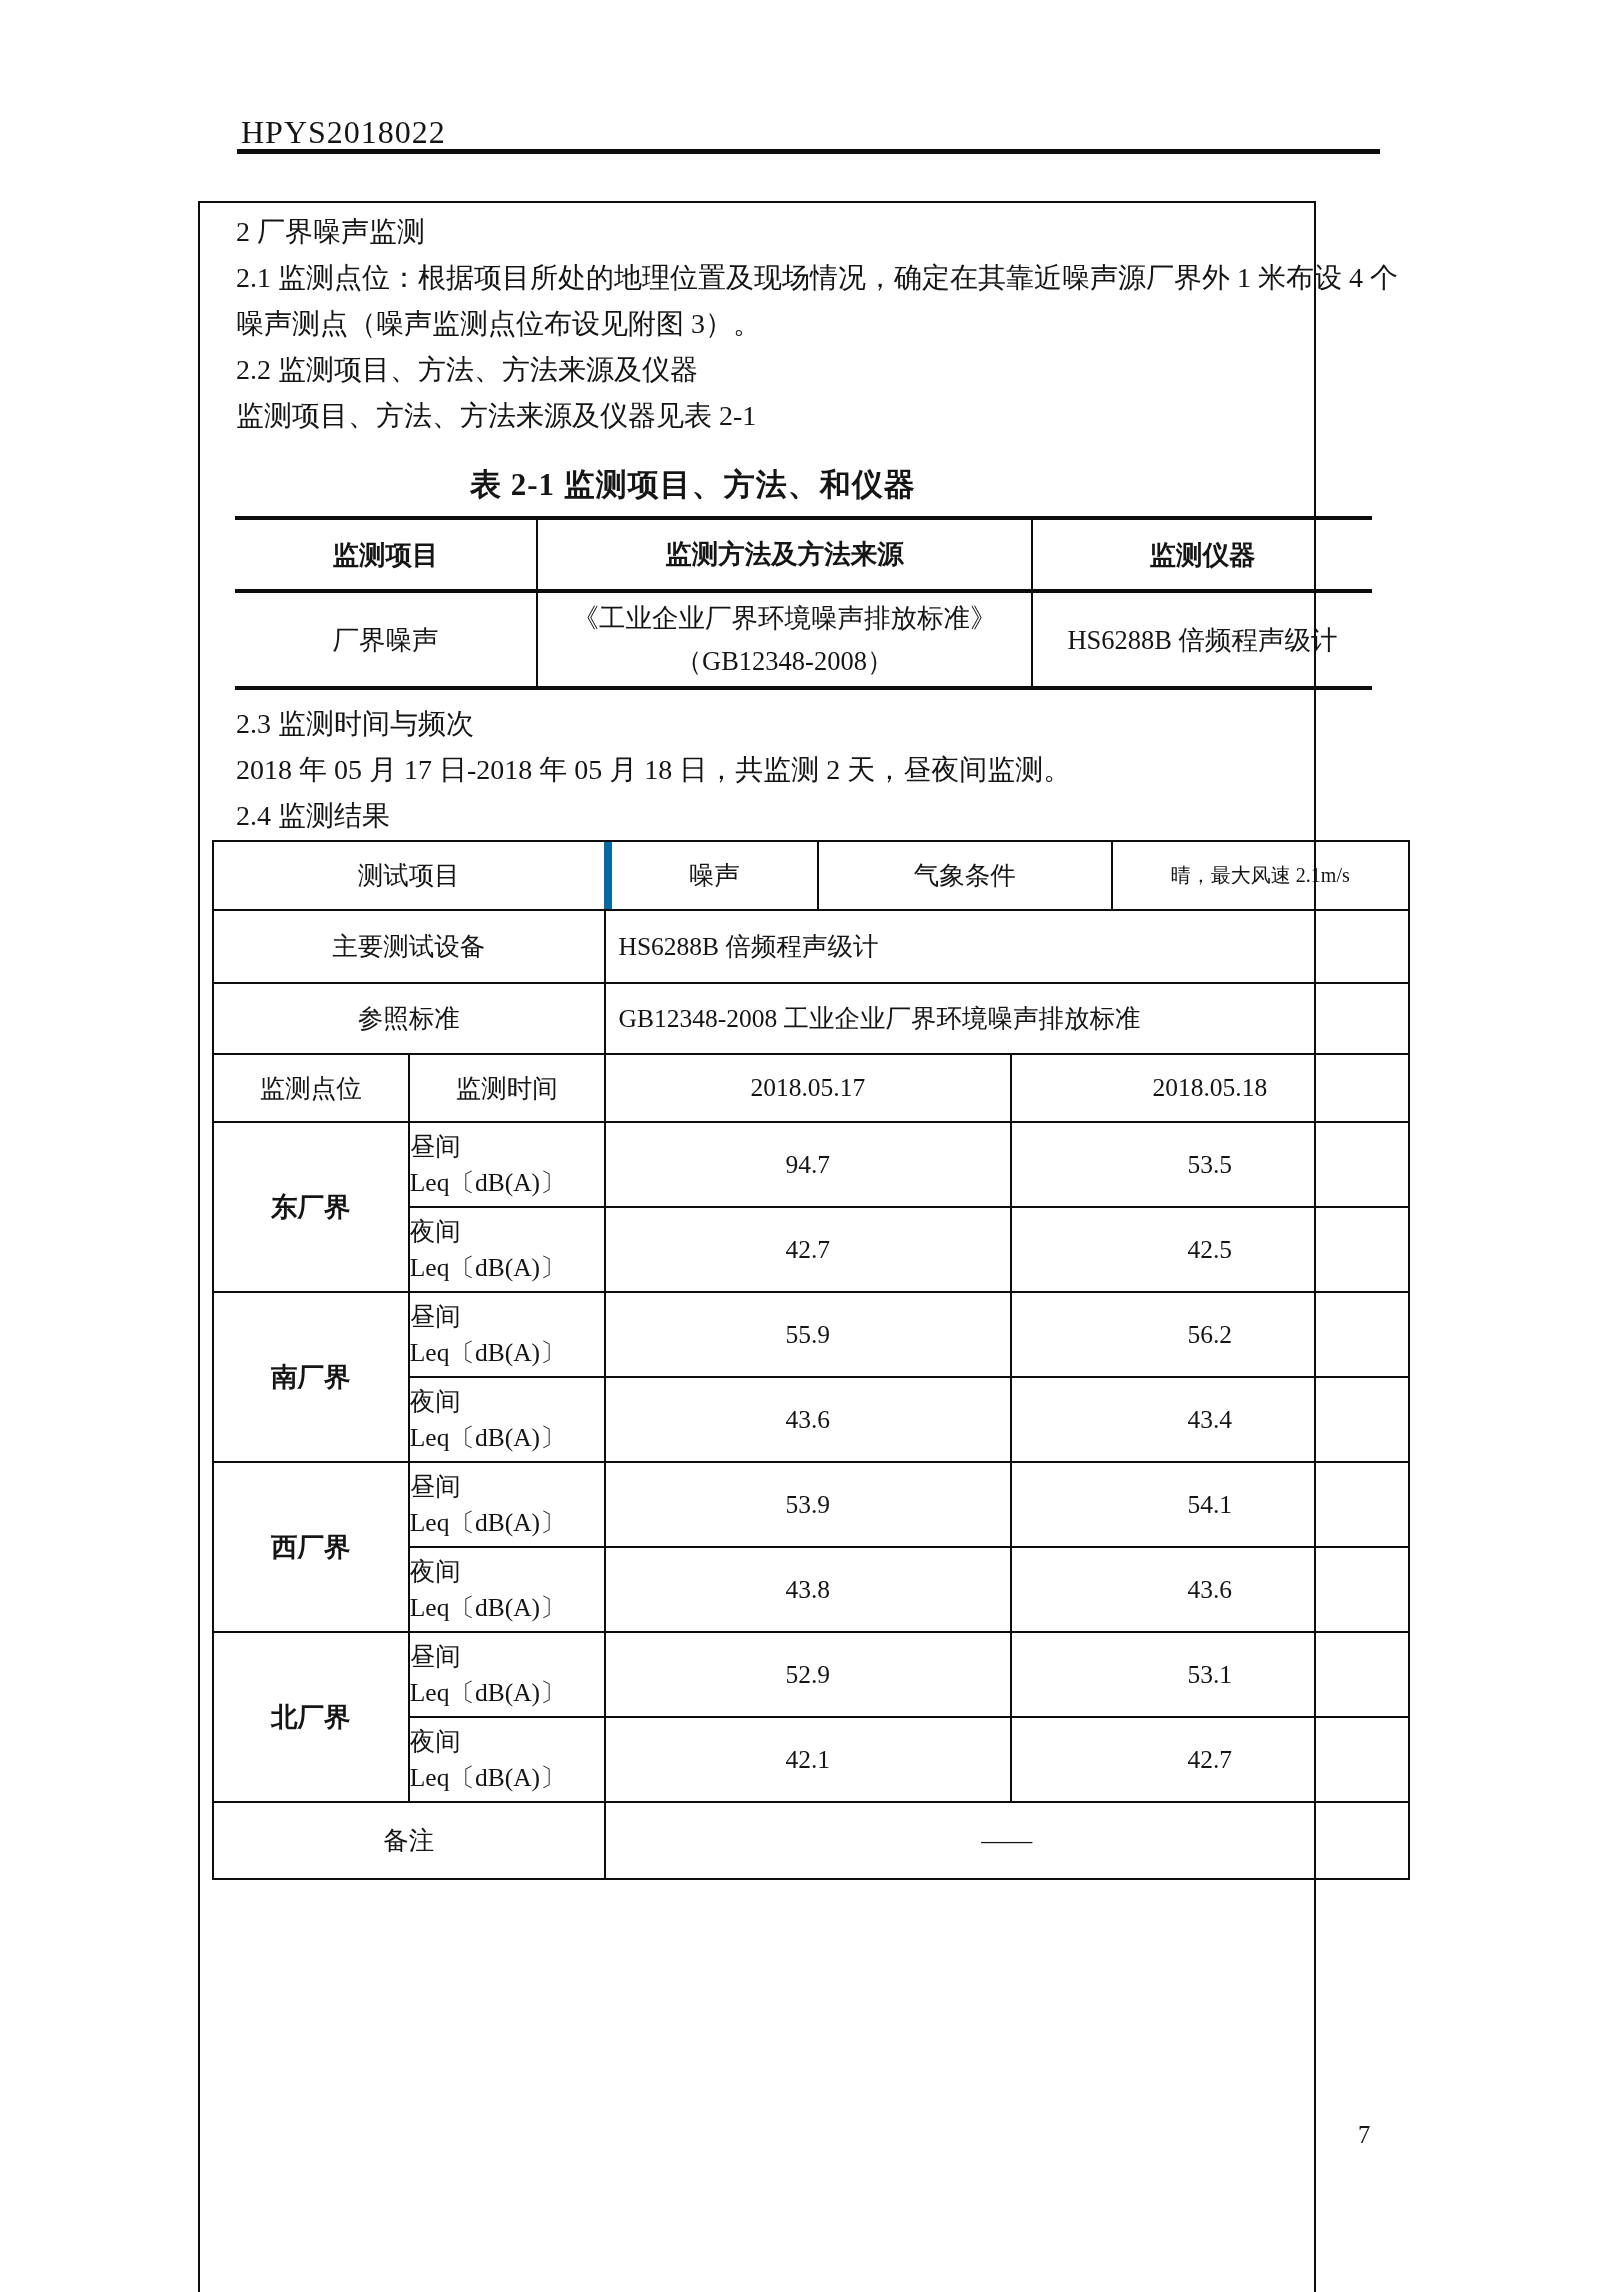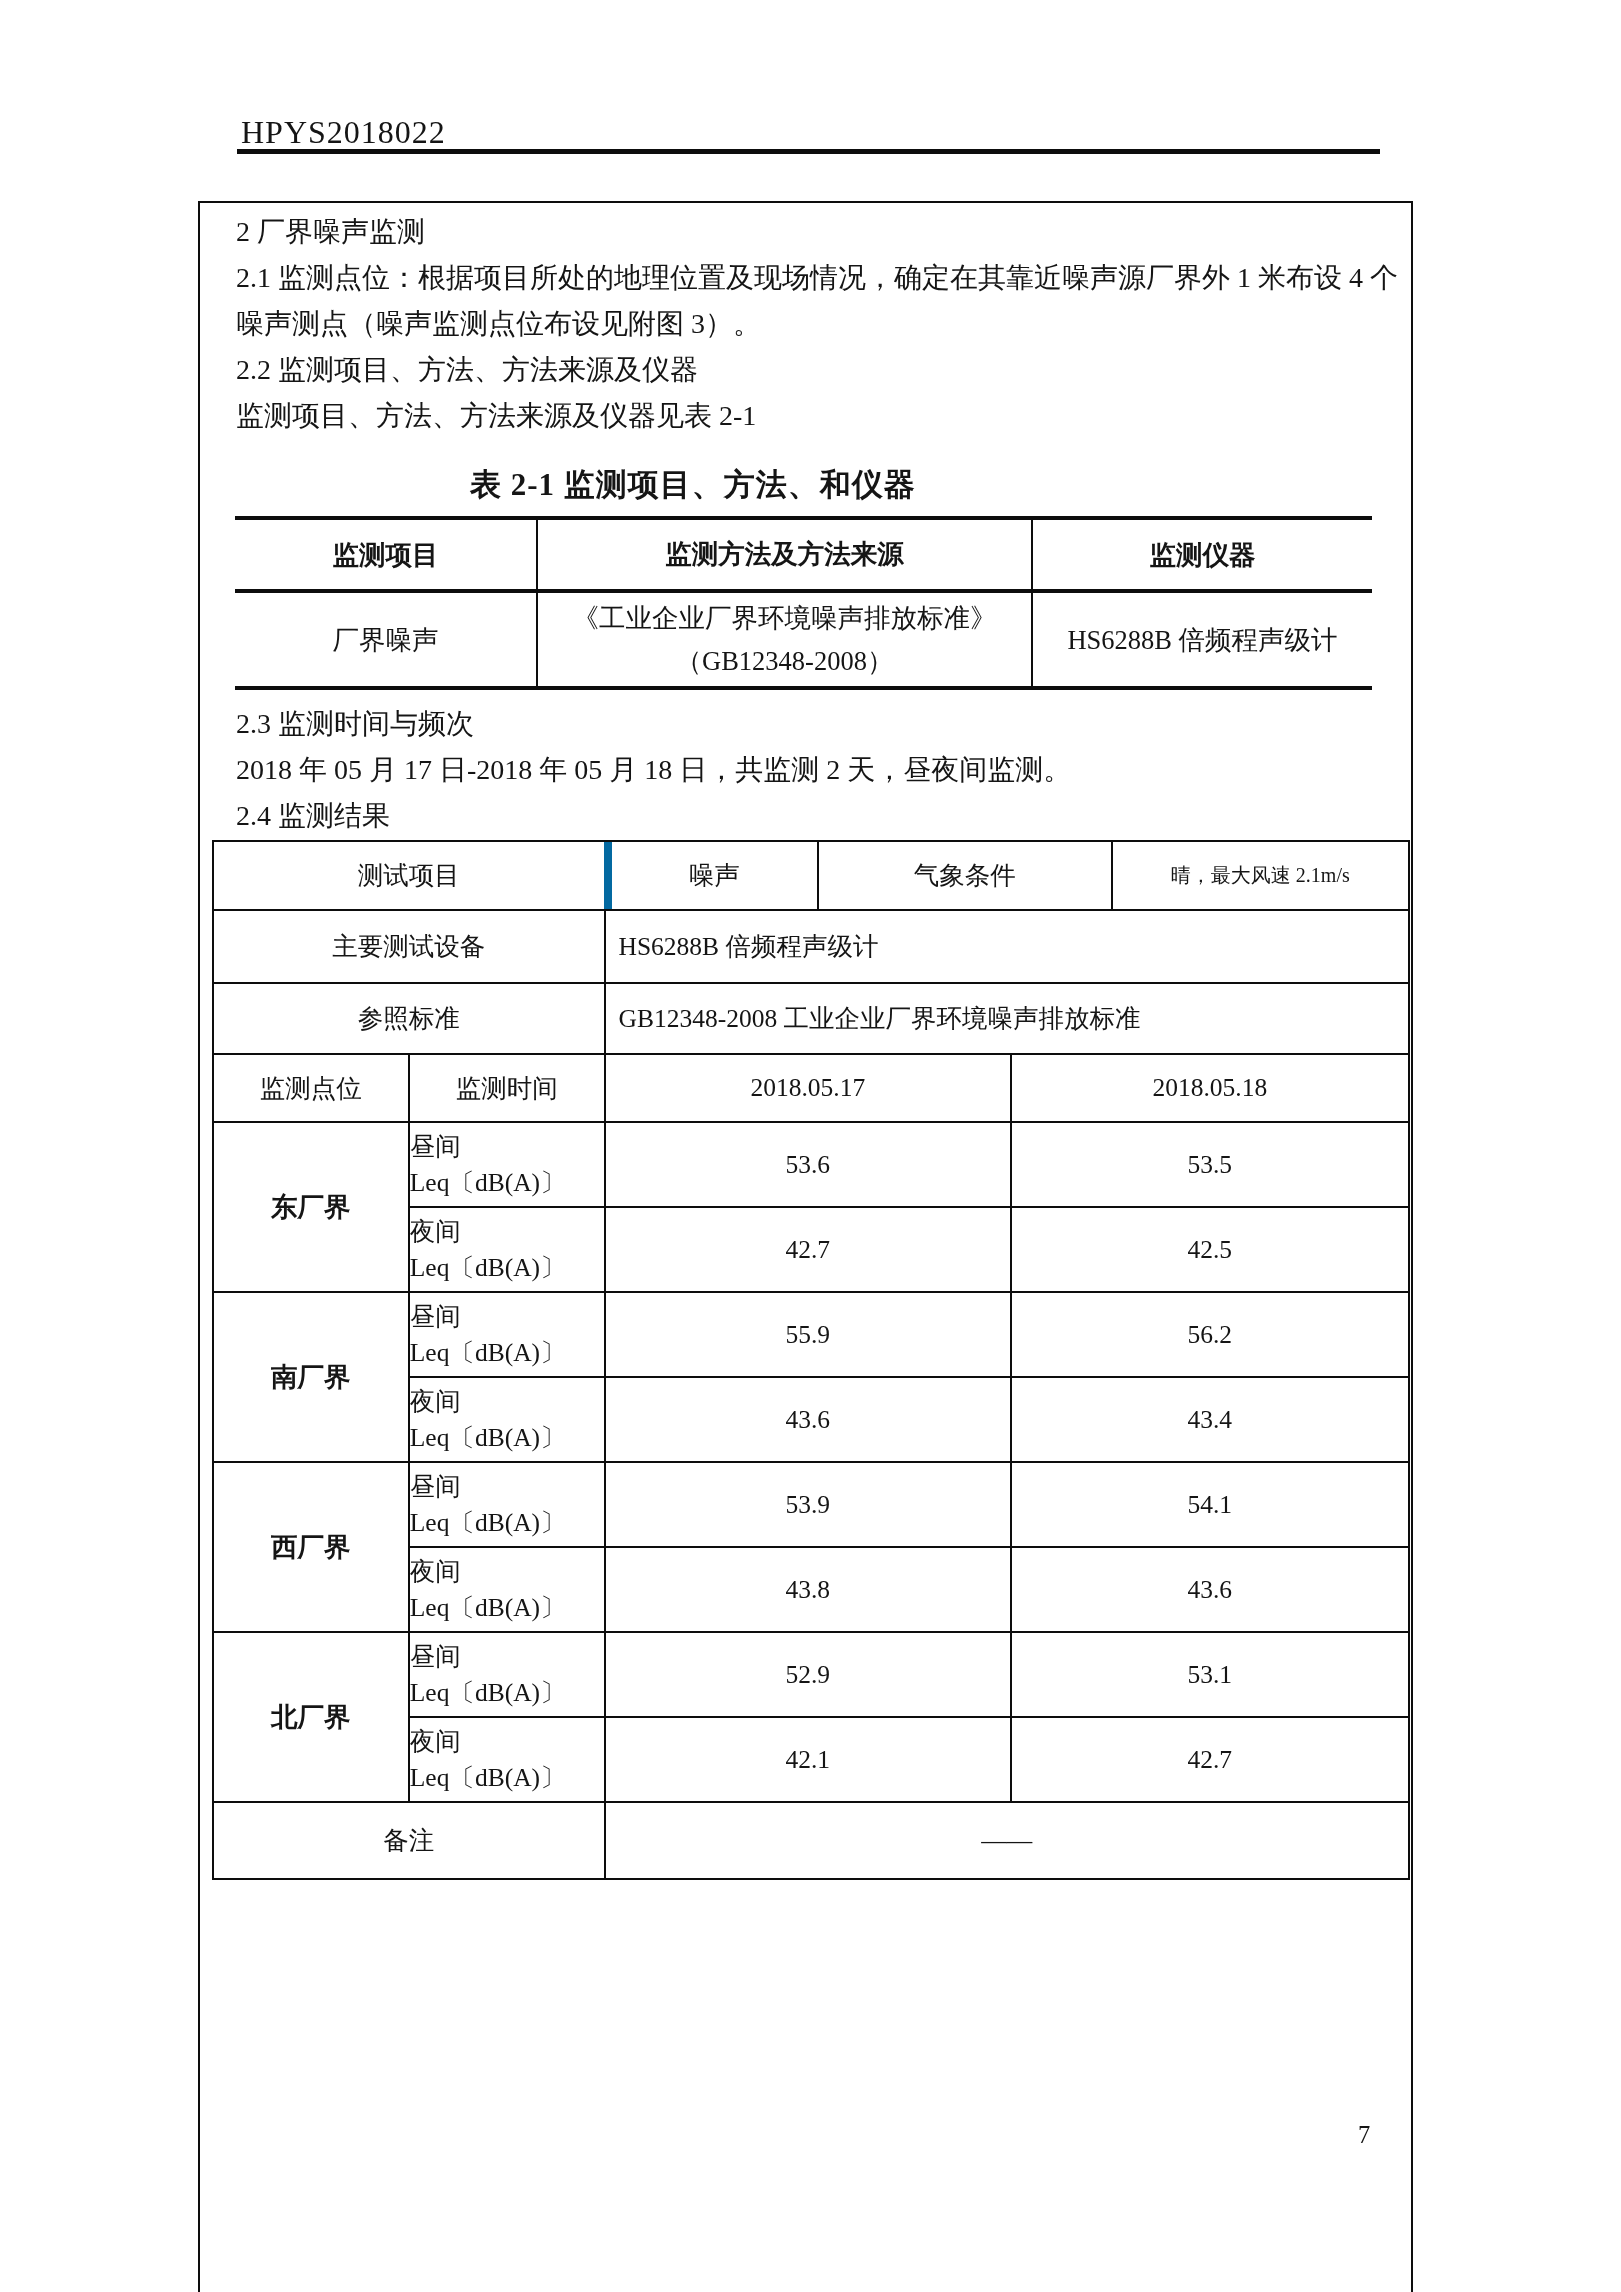--- a/index.html
+++ b/index.html
@@ -6,21 +6,21 @@
   .page {
     position:relative; width:1621px; height:2293px; margin:0 auto;
     background:#ffffff; color:#151515; overflow:hidden;
     font-family:"Liberation Serif","DejaVu Serif",serif;
   }
   
   .header-code { position:absolute; left:241px; top:114px; font-size:32px; letter-spacing:1px; }
   .header-rule { position:absolute; left:237px; top:149px; width:1143px; height:4.9px; background:#0d0d0d; }
   
   .content-box {
-    position:absolute; left:198px; top:201px; width:1215px; height:2092px;
+    position:absolute; left:198px; top:201px; width:1118px; height:2092px;
     border:2.9px solid #0d0d0d; border-bottom:none; box-sizing:border-box;
   }
   .para { position:absolute; left:36px; width:1157px; font-size:28px; line-height:46px; white-space:pre; }
   .para1 { top:5.9px; }
   .para2 { top:498px; }
   
   .t1-title { position:absolute; left:270px; top:261px; font-size:31px; font-weight:bold; letter-spacing:1px; }
   .table1 {
     position:absolute; left:35px; top:313px; width:1137px;
     border-top:4.9px solid #0d0d0d; border-bottom:4.9px solid #0d0d0d;
@@ -124,21 +124,21 @@
       </div>
 
       <div class="t2-group">
         <div class="t2c site">东厂界</div>
         <div class="g-right">
           <div class="g-sub">
             <div class="period">
                 <span>昼间</span>
                 <span>Leq〔dB(A)〕</span>
               </div>
-            <div class="gC">53.6</div>
+            <div class="gC">94.7</div>
             <div class="gD">53.5</div>
           </div>
           <div class="g-sub night">
             <div class="period">
                 <span>夜间</span>
                 <span>Leq〔dB(A)〕</span>
               </div>
             <div class="gC">42.7</div>
             <div class="gD">42.5</div>
           </div>

